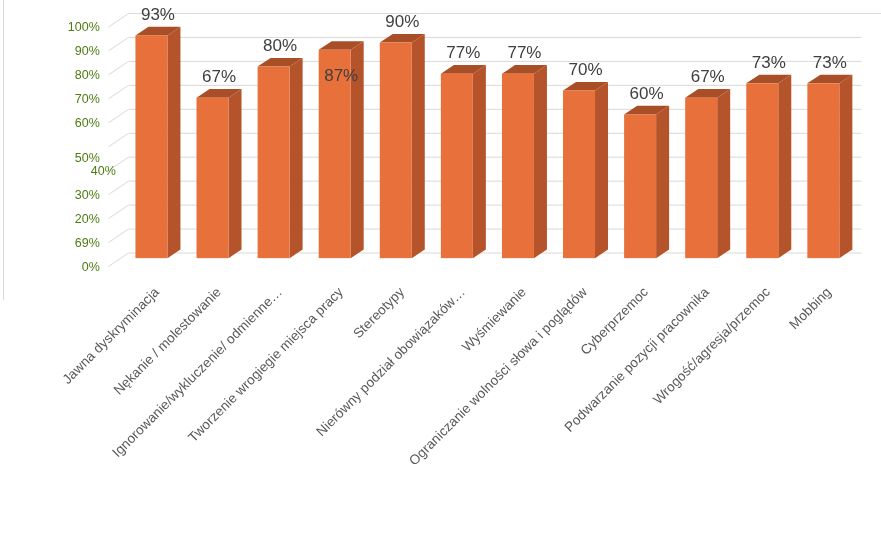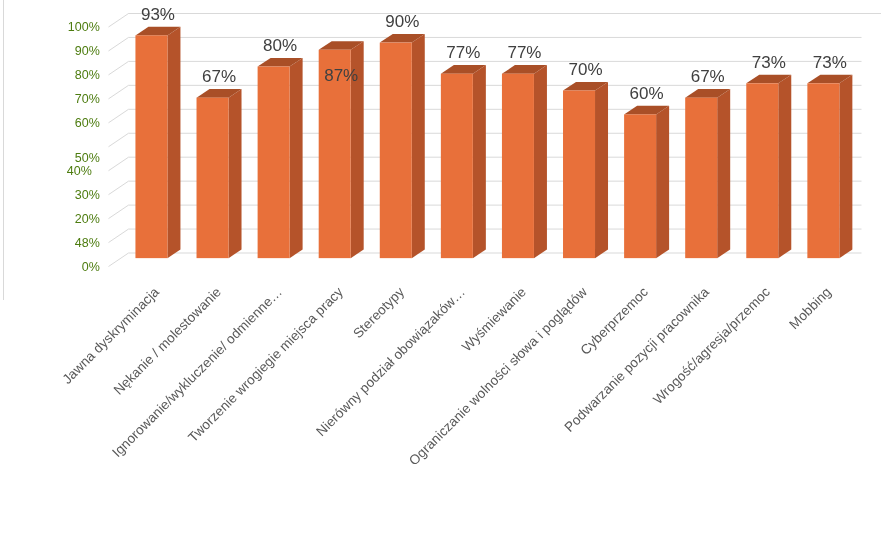--- a/index.html
+++ b/index.html
@@ -74,24 +74,24 @@
       <line x1="108.5" y1="27" x2="108.5" y2="266.5" stroke="#D9D9D9" stroke-width="0"></line>
     </svg>
 
   <div class="layer" id="ytick-layer">
       <div class="ytick" style="left: 40px; width: 60px; top: 21px;">100%</div>
       <div class="ytick" style="left: 40px; width: 60px; top: 44.95px;">90%</div>
       <div class="ytick" style="left: 40px; width: 60px; top: 68.9px;">80%</div>
       <div class="ytick" style="left: 40px; width: 60px; top: 92.85px;">70%</div>
       <div class="ytick" style="left: 40px; width: 60px; top: 116.8px;">60%</div>
       <div class="ytick" style="left: 40px; width: 60px; top: 152px;">50%</div>
-      <div class="ytick" style="left: 32px; width: 60px; top: 164.7px;">40%</div>
+      <div class="ytick" style="left: 56px; width: 60px; top: 164.7px;">40%</div>
       <div class="ytick" style="left: 40px; width: 60px; top: 188.65px; text-align: right;">30%</div>
       <div class="ytick" style="left: 40px; width: 60px; top: 212.6px; text-align: right;">20%</div>
-      <div class="ytick" style="left: 40px; width: 60px; top: 236.55px;">48%</div>
+      <div class="ytick" style="left: 40px; width: 60px; top: 236.55px;">69%</div>
       <div class="ytick" style="left: 40px; width: 60px; top: 260.5px;">0%</div>
     </div>
 
   <svg class="layer" id="bars-layer">
       <g>
         <polygon points="167.44166666666666,35.39499999999999 180.44166666666666,26.794999999999987 180.44166666666666,249.53 167.44166666666666,258.13" fill="#B5532A"></polygon>
         <polygon points="135.44166666666666,35.39499999999999 148.44166666666666,26.794999999999987 180.44166666666666,26.794999999999987 167.44166666666666,35.39499999999999" fill="#A94F27"></polygon>
         <rect x="135.44166666666666" y="35.39499999999999" width="32" height="222.735" fill="#E8703A"></rect>
       </g>
       <g>

